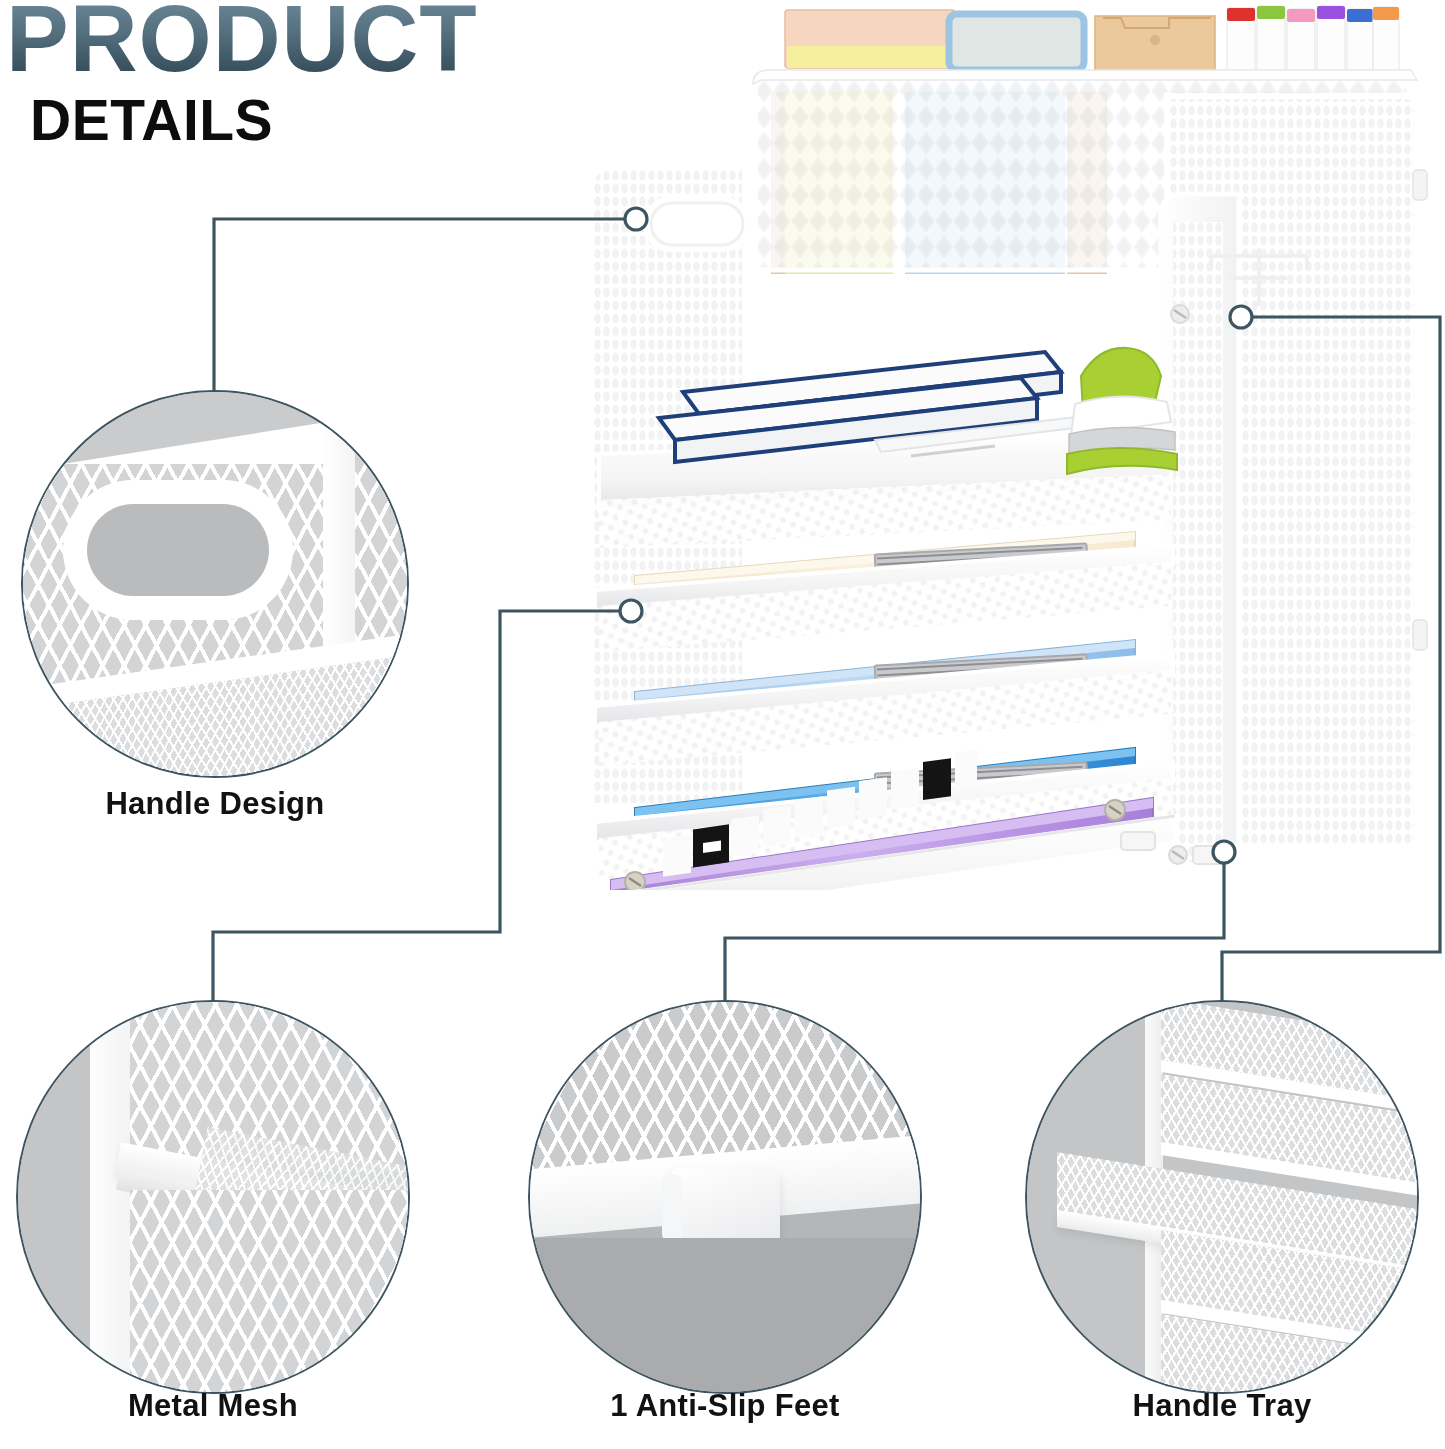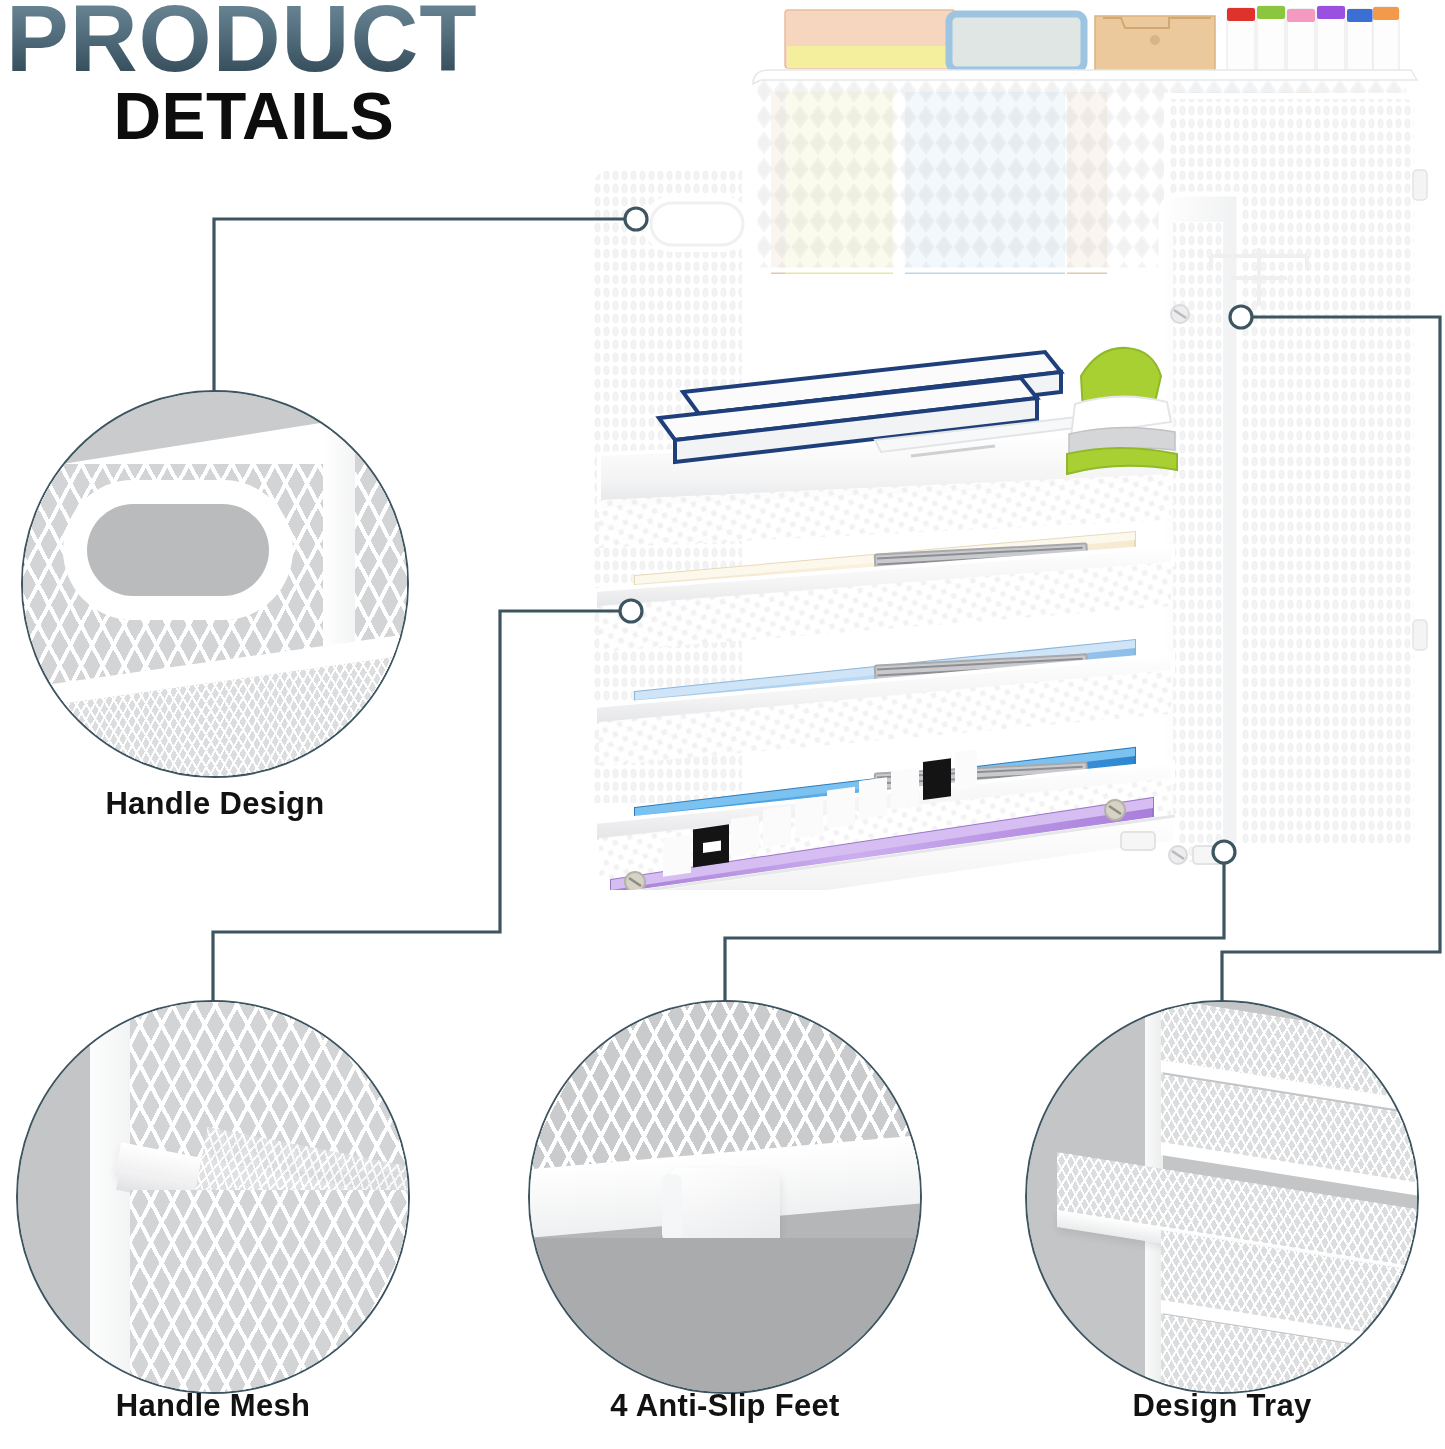--- a/index.html
+++ b/index.html
@@ -12,22 +12,22 @@
   
   #heading{position:absolute;left:6px;top:-6px;}
   #title-product{
     font-size:94px;font-weight:bold;letter-spacing:1px;line-height:0.95;
     background:linear-gradient(180deg,#6e8b9b 0%,#55707f 42%,#2f4654 100%);
     -webkit-background-clip:text;background-clip:text;color:transparent;
     -webkit-text-fill-color:transparent;
     display:block;
   }
   #title-details{
-    display:block;font-size:66px;font-weight:bold;color:#0d0d0d;
-    letter-spacing:0.5px;line-height:1;margin-left:24px;margin-top:0;text-align:center;
+    display:block;font-size:57px;font-weight:bold;color:#0d0d0d;
+    letter-spacing:0.5px;line-height:1;margin-left:24px;margin-top:9px;
   }
 
   
   .callout{position:absolute;}
   .callout .bubble{
     position:absolute;left:0;top:0;border-radius:50%;overflow:hidden;
     border:2px solid #3d5560;background:#c9cbcd;
     box-sizing:border-box;
   }
   .callout .cap{
@@ -344,39 +344,39 @@
     <div style="position:absolute;left:100px;top:166px;width:320px;height:22px;background:linear-gradient(180deg,#f3f3f4,#e0e1e3);transform:rotate(11deg);transform-origin:left center;"></div>
 
     <div style="position:absolute;left:180px;top:124px;width:230px;height:100px;overflow:hidden;transform:rotate(11deg);transform-origin:left center;opacity:.85;">
       <div class="meshfine"></div>
     </div>
 
     <div style="position:absolute;left:112px;top:188px;width:300px;height:220px;overflow:hidden;">
       <div class="meshdiamond"></div>
     </div>
   </div>
-  <div class="cap" style="top:388px;">Handle Mesh</div>
+  <div class="cap" style="top:388px;">Metal Mesh</div>
 </div>
 
 <div class="callout" style="left:528px;top:1000px;width:394px;">
   <div class="bubble" style="width:394px;height:394px;">
     <div style="position:absolute;inset:0;background:#b4b6b8;"></div>
 
     <div style="position:absolute;left:-20px;top:-20px;width:440px;height:190px;overflow:hidden;">
       <div class="meshdiamond" style="background-color:#c9cbcd;"></div>
     </div>
 
     <div style="position:absolute;left:-20px;top:150px;width:440px;height:68px;background:linear-gradient(180deg,#ffffff,#eff0f1);transform:rotate(-5deg);"></div>
 
     <div style="position:absolute;left:140px;top:166px;width:110px;height:82px;border-radius:9px;background:linear-gradient(160deg,#ffffff,#e8e9eb);box-shadow:0 6px 10px rgba(0,0,0,.10);"></div>
     <div style="position:absolute;left:132px;top:172px;width:20px;height:68px;border-radius:8px;background:#f5f6f7;"></div>
 
     <div style="position:absolute;left:-20px;top:236px;width:440px;height:180px;background:#a9abad;"></div>
   </div>
-  <div class="cap" style="top:388px;">4 Anti-Slip Feet</div>
+  <div class="cap" style="top:388px;">1 Anti-Slip Feet</div>
 </div>
 
 <div class="callout" style="left:1025px;top:1000px;width:394px;">
   <div class="bubble" style="width:394px;height:394px;">
     <div style="position:absolute;inset:0;background:#c3c5c7;"></div>
 
     <div style="position:absolute;left:118px;top:-10px;width:18px;height:420px;background:linear-gradient(90deg,#fafafb,#eceded);"></div>
 
     <div style="position:absolute;left:134px;top:-4px;width:280px;height:66px;overflow:hidden;transform:skewY(9deg);transform-origin:left top;">
       <div class="meshfine"></div>
@@ -395,14 +395,14 @@
 
     <div style="position:absolute;left:134px;top:228px;width:280px;height:76px;overflow:hidden;transform:skewY(9deg);transform-origin:left top;">
       <div class="meshfine"></div>
     </div>
     <div style="position:absolute;left:134px;top:298px;width:280px;height:13px;background:#ffffff;transform:skewY(9deg);transform-origin:left top;"></div>
 
     <div style="position:absolute;left:134px;top:312px;width:280px;height:90px;overflow:hidden;transform:skewY(9deg);transform-origin:left top;">
       <div class="meshfine"></div>
     </div>
   </div>
-  <div class="cap" style="top:388px;">Design Tray</div>
+  <div class="cap" style="top:388px;">Handle Tray</div>
 </div>
 
 </body></html>

